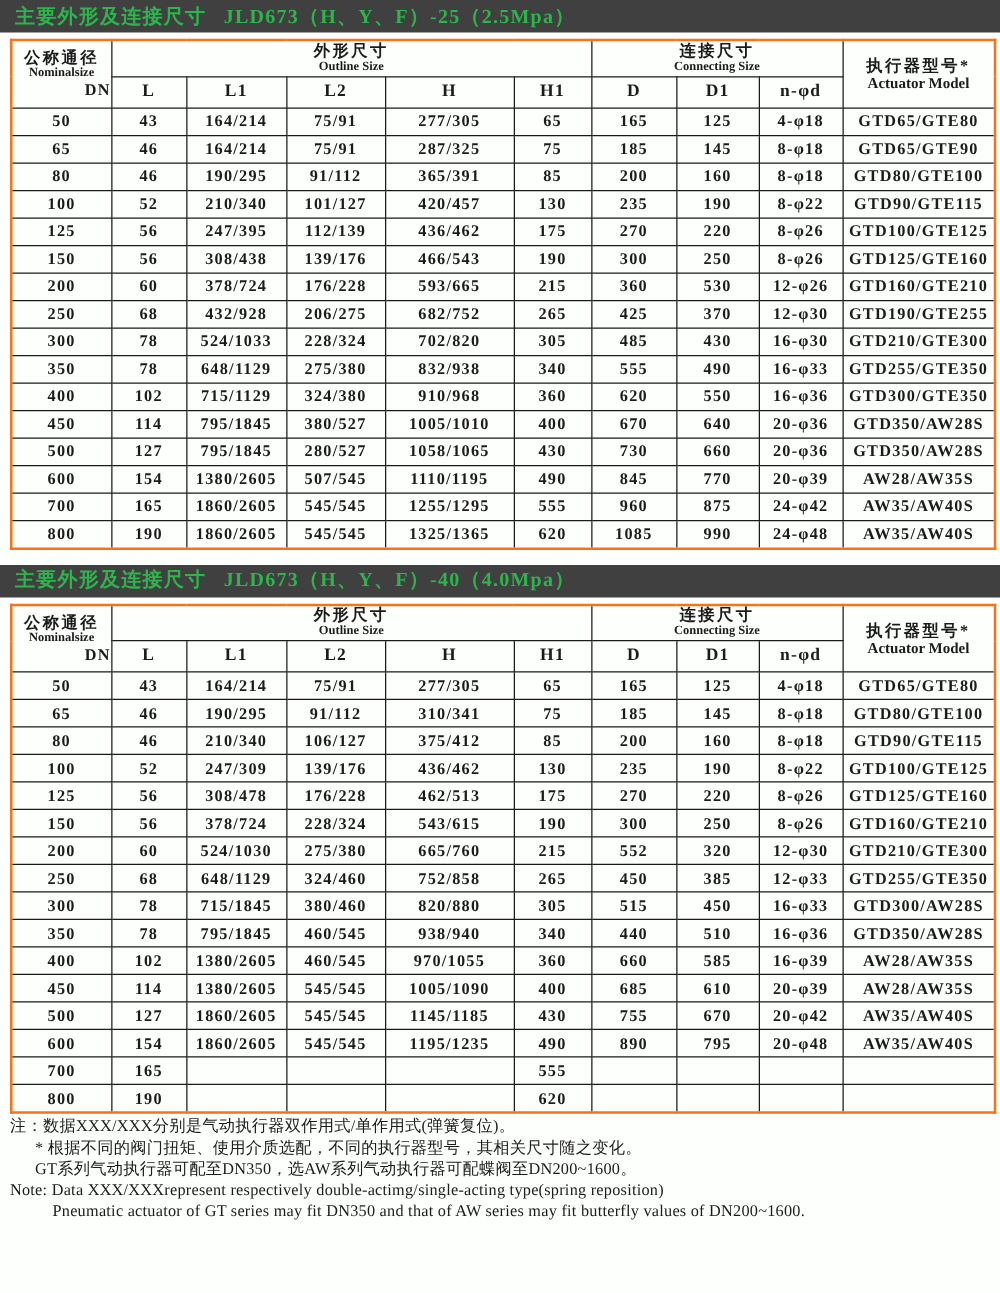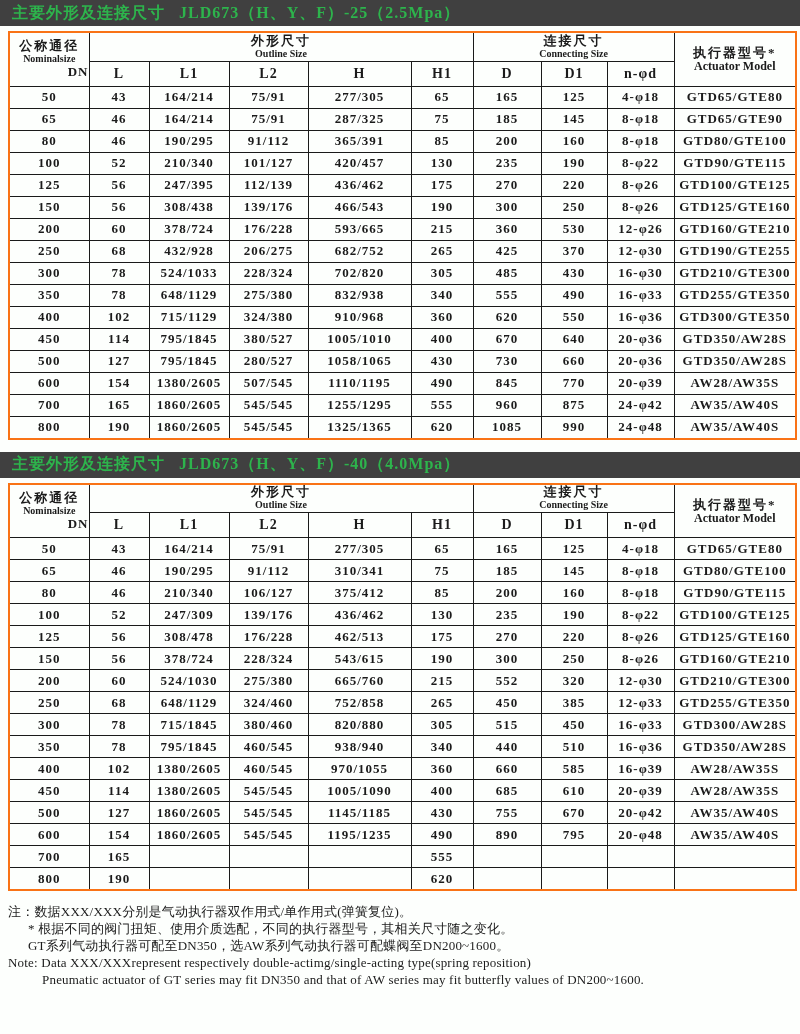--- a/index.html
+++ b/index.html
@@ -39,21 +39,21 @@
     overflow:hidden;white-space:nowrap;
   }
   thead .grp{height:29px;}
   thead .sub td{height:24px;font-size:14px;}
   .hdr-zh{display:block;font-size:13px;line-height:14px;letter-spacing:2px;}
   .hdr-en{display:block;font-size:10px;line-height:12px;letter-spacing:0;}
   .hdr-dn{display:block;font-size:13px;line-height:14px;text-align:right;}
   .nominal-cell{line-height:13px;}
   .gap{height:12px;}
   .notes{
-    margin:12px 0 0 8px;
+    margin:1px 0 0 8px;
     font-size:13px;line-height:17px;
     letter-spacing:0.2px;
   }
   .notes .zh{font-family:"Liberation Serif", serif;}
   .notes .indent1{padding-left:20px;}
   .notes .indent2{padding-left:34px;}
 </style>
 </head>
 <body>
 

